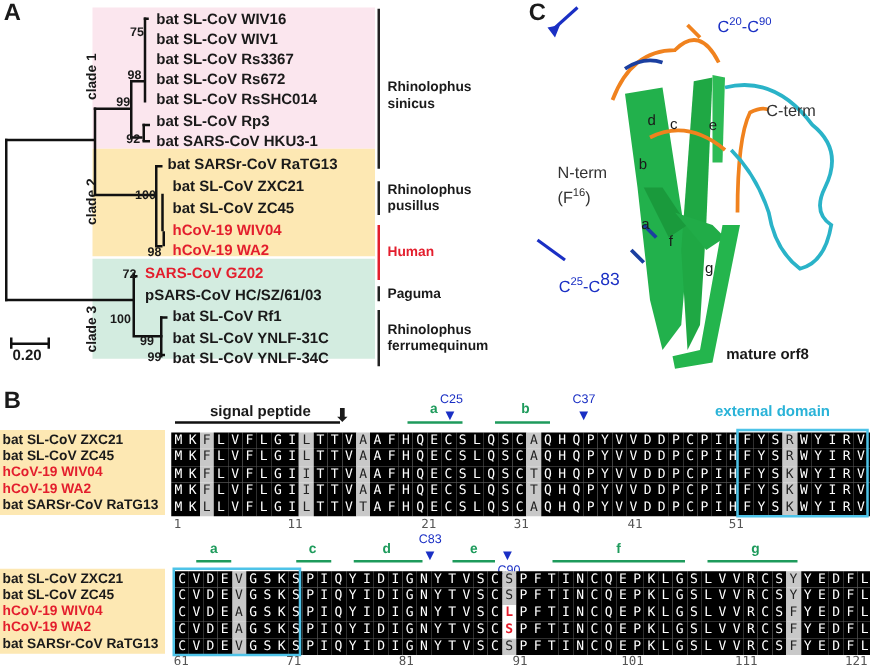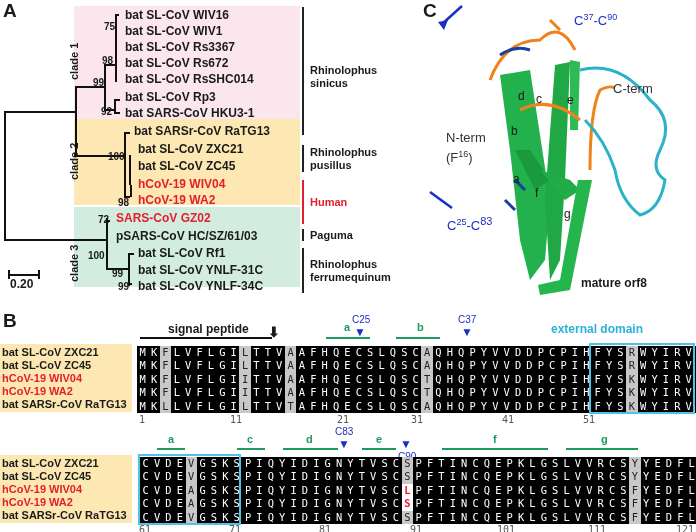--- a/index.html
+++ b/index.html
@@ -131,22 +131,22 @@
   <polygon points="158,180 172,180 150,290 120,295 118,285 140,280" fill="#24b54d"></polygon>
   <polygon points="150,60 160,62 158,130 150,130" fill="#2dbb55"></polygon>
   <path d="M70,80 Q85,40 120,40 Q140,20 155,50 M100,110 Q130,95 160,120 M140,30 L130,20" stroke="#f0821e" stroke-width="3" fill="none"></path>
   <path d="M170,170 Q170,110 180,90 Q190,85 195,88" stroke="#f0821e" stroke-width="3" fill="none"></path>
   <path d="M160,70 Q200,60 230,100 Q255,120 240,150 Q230,170 245,180 Q240,210 220,215 Q200,200 195,170 Q185,140 165,120" stroke="#2ab3c8" stroke-width="3" fill="none"></path>
   <path d="M80,55 Q95,45 110,50 M95,180 L105,190 M85,200 L95,210" stroke="#1b3fa0" stroke-width="3" fill="none"></path>
   <line x1="42" y1="6" x2="22" y2="24" stroke="#1a2fc4" stroke-width="2.5"></line>
   <polygon points="24,30 18,22 28,20" fill="#1a2fc4"></polygon>
   <line x1="10" y1="192" x2="32" y2="208" stroke="#1a2fc4" stroke-width="2.5"></line>
 </svg>
-<div class="abs" style="left:574px;top:12px;font-size:13px;color:#1a2fc4;"><span>C</span><sup style="font-size:9px;">37</sup><span>-C</span><sup style="font-size:9px;">90</sup></div>
-<div class="abs" style="left:447px;top:215px;font-size:13px;color:#1a2fc4;"><span>C</span><sup style="font-size:9px;">25</sup><span>-C</span><sup style="font-size:11px;">83</sup></div>
+<div class="abs" style="left:574px;top:12px;font-size:13px;color:#1a2fc4;"><span>C</span><sup style="font-size:9px;">20</sup><span>-C</span><sup style="font-size:9px;">90</sup></div>
+<div class="abs" style="left:447px;top:215px;font-size:13px;color:#1a2fc4;"><span>C</span><sup style="font-size:9px;">25</sup><span>-C</span><sup style="font-size:14px;">83</sup></div>
 <div class="abs" style="left:446px;top:130px;font-size:13px;color:#333;line-height:16px;">
     <div>N-term</div>
     <div><span>(F</span><sup style="font-size:9px;">16</sup><span>)</span></div>
   </div>
 <div class="abs" style="left:613px;top:81px;font-size:13px;color:#333;">C-term</div>
 <div class="abs" style="left:518px;top:89px;font-size:12px;">d</div>
 <div class="abs" style="left:536px;top:92px;font-size:12px;">c</div>
 <div class="abs" style="left:567px;top:93px;font-size:12px;">e</div>
 <div class="abs" style="left:511px;top:124px;font-size:12px;">b</div>
 <div class="abs" style="left:513px;top:172px;font-size:12px;">a</div>
@@ -167,21 +167,21 @@
 <div class="abs" style="left:140px;top:337px;width:132px;height:2px;background:#111;"></div>
 <div class="abs" style="left:268px;top:324px;font-size:14px;font-weight:bold;">⬇</div>
 <div class="abs feat" style="left:344px;top:321px;">a</div>
 <div class="abs featline" style="left:326px;top:337px;width:44px;"></div>
 <div class="abs feat" style="left:417px;top:321px;">b</div>
 <div class="abs featline" style="left:396px;top:337px;width:44px;"></div>
 <div class="abs cys" style="left:352px;top:314px;">C25</div>
 <div class="abs cys" style="left:354px;top:325px;font-size:12px;">▼</div>
 <div class="abs cys" style="left:458px;top:314px;">C37</div>
 <div class="abs cys" style="left:461px;top:325px;font-size:12px;">▼</div>
-<div class="abs" style="left:551px;top:322px;font-size:12px;font-weight:bold;color:#2ab3d8;">external domain</div>
+<div class="abs" style="left:572px;top:322px;font-size:12px;font-weight:bold;color:#2ab3d8;">external domain</div>
 
 <div class="abs" style="left:137px;top:346px;">
   <div class="aln-row">
       <span class="b">M</span>
       <span class="b">K</span>
       <span class="g">F</span>
       <span class="b">L</span>
       <span class="b">V</span>
       <span class="b">F</span>
       <span class="b">L</span>

